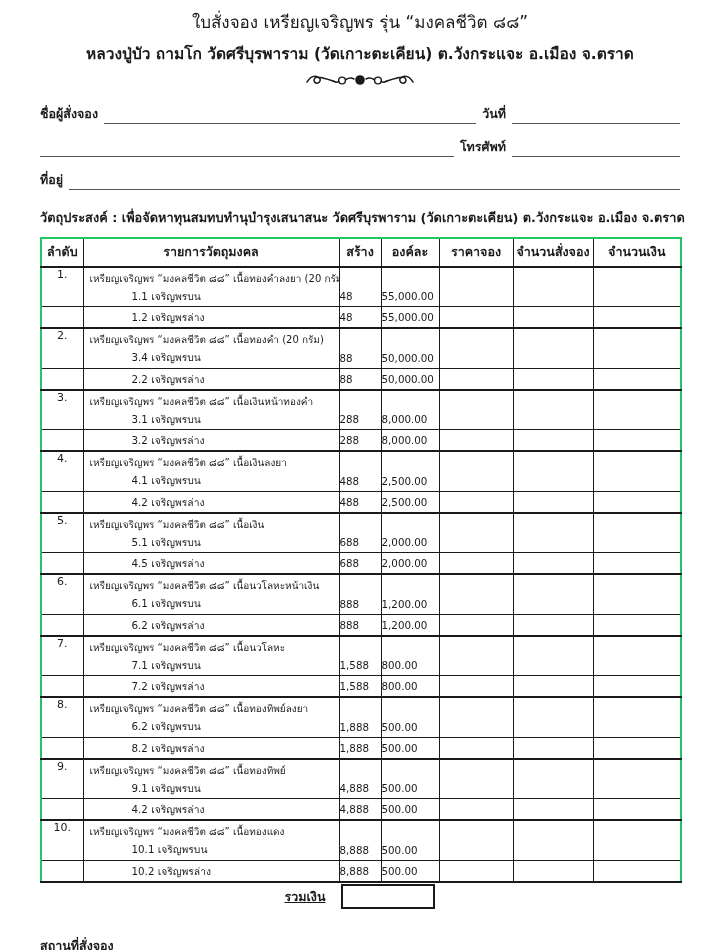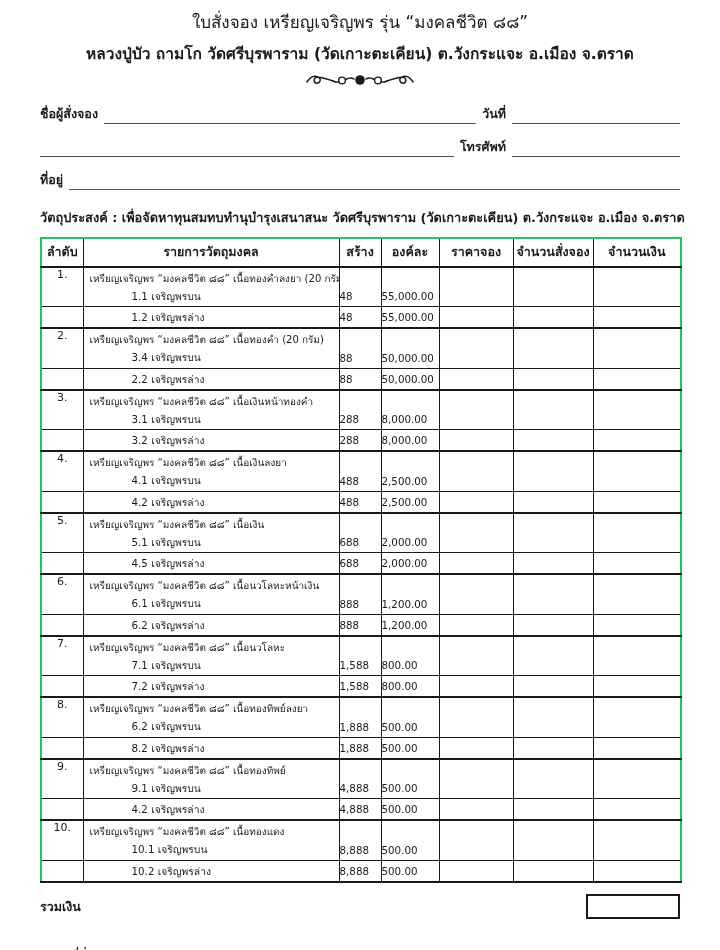--- a/index.html
+++ b/index.html
@@ -37,21 +37,21 @@
   tr.row-b{height:20px;padding-left:36px;}
   tr.row-b td{border-bottom-width:2px;}
   td.cell-no{font-size:11px;text-align:center;vertical-align:top;padding-top:4px;}
   .item-title{font-size:10px;white-space:nowrap;padding:3px 2px 0 6px;}
   .item-sub{font-size:10.3px;white-space:nowrap;padding:2px 2px 1px 48px;}
   td.cell-name{vertical-align:top;}
   td.cell-qty{font-size:10.3px;text-align:left;}
   td.cell-price{font-size:10.3px;padding-right:6px;}
   tr.row-a td.cell-qty,tr.row-a td.cell-price{vertical-align:bottom;padding-bottom:4px;}
   tr.row-b td.cell-qty,tr.row-b td.cell-price{vertical-align:middle;}
-  .total-strip{width:640px;display:flex;justify-content:space-between;align-items:center;height:26px;margin-top:11px;}
+  .total-strip{width:640px;display:flex;justify-content:center;align-items:center;height:26px;margin-top:1px;text-decoration:underline;}
   .total-label{font-weight:bold;font-size:12.5px;margin-right:16px;}
   .total-box{width:90px;height:21px;border:2px solid #1a1a1a;}
   .footer .frow{margin-top:28px;justify-content:center;}
 </style>
 </head>
 <body>
 
 <div class="page">
 
   <div class="title1">ใบสั่งจอง เหรียญเจริญพร รุ่น “มงคลชีวิต ๘๘”</div>

